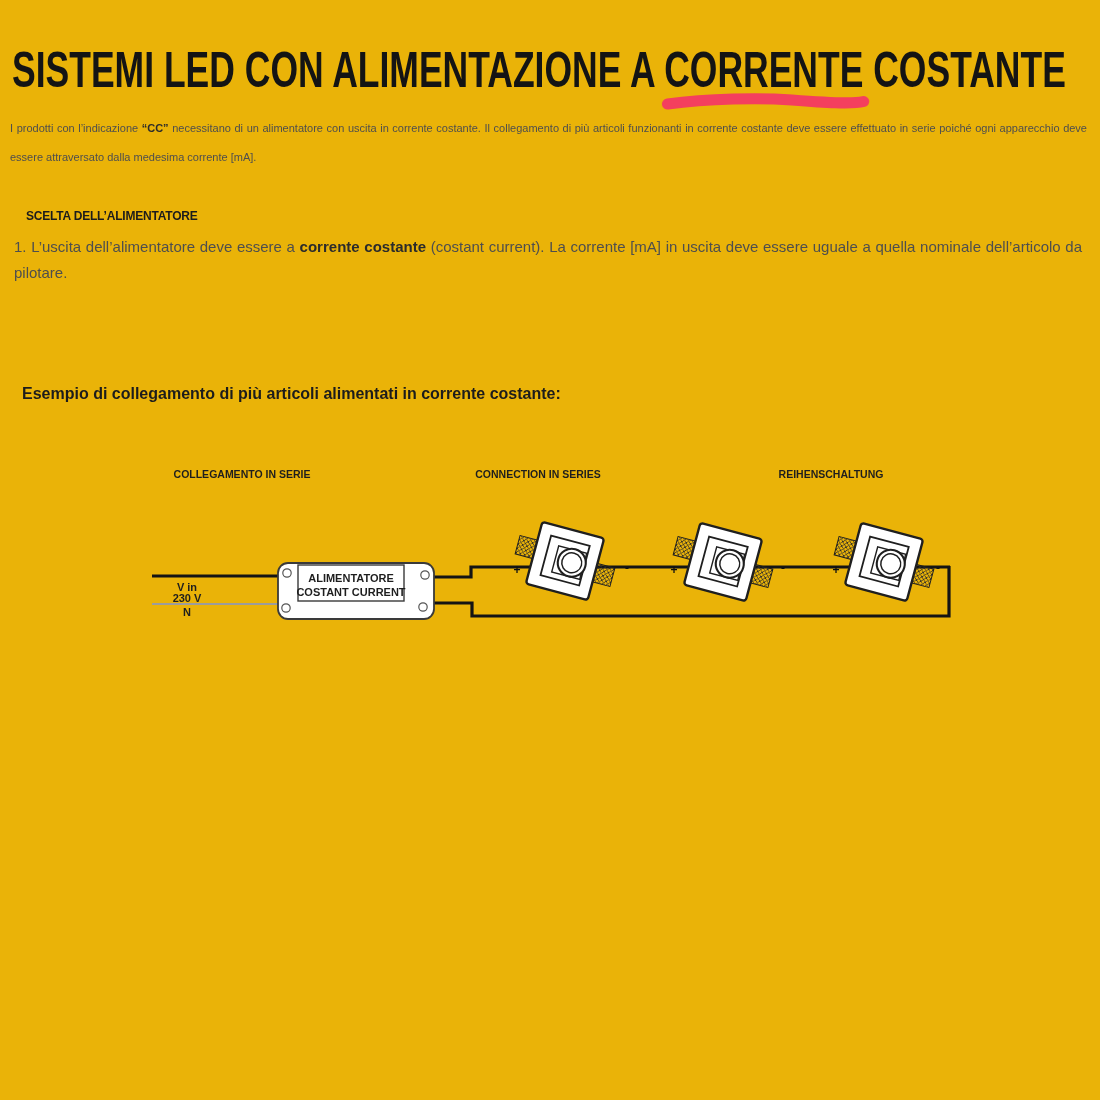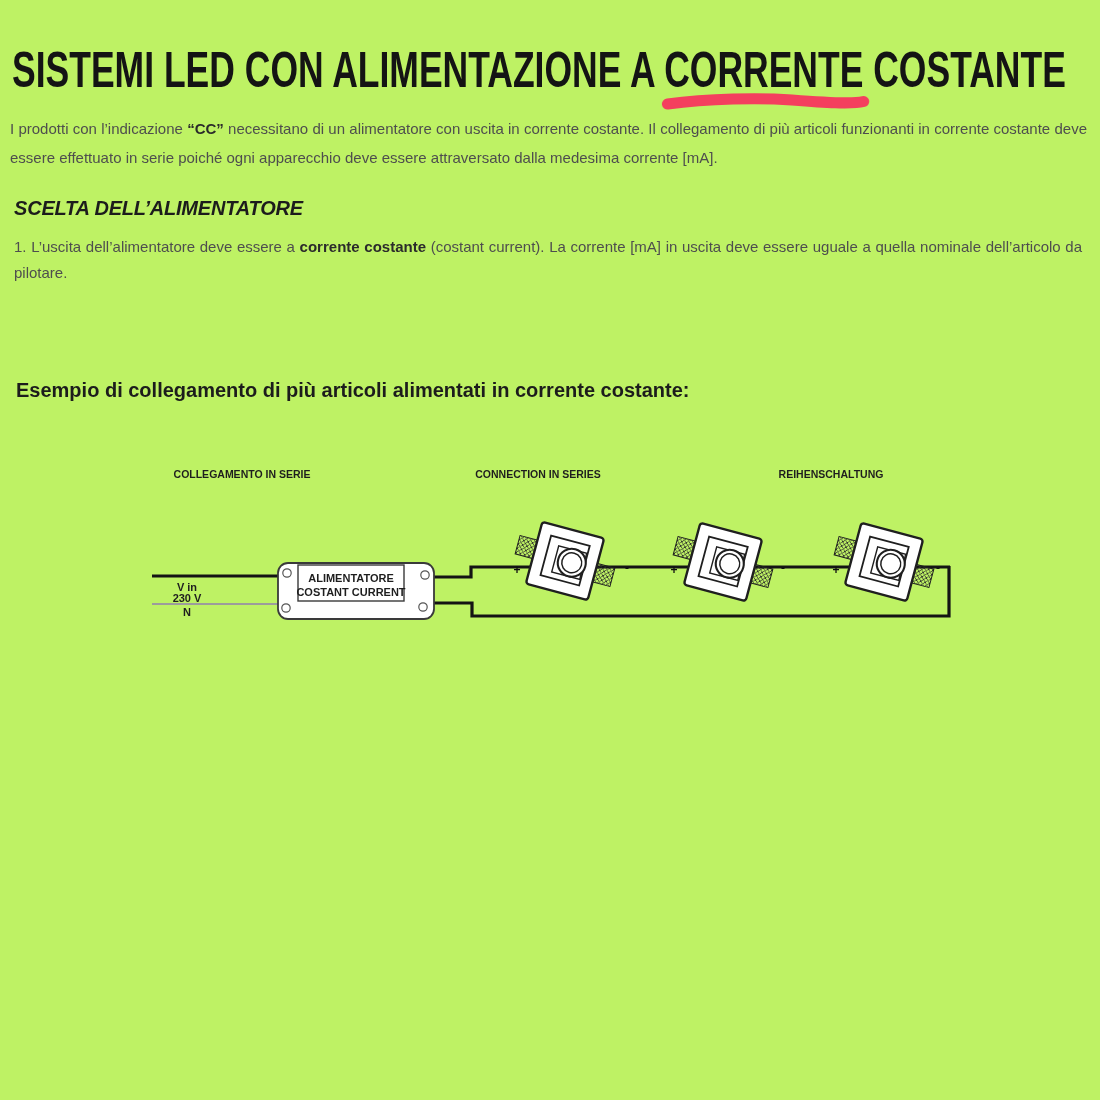--- a/index.html
+++ b/index.html
@@ -1,47 +1,47 @@
 <!DOCTYPE html>
 <html><head>
 <meta charset="utf-8">
 <style>
   html,body{margin:0;padding:0;background:#ffffff;}
   .page{
-    position:relative;width:1100px;height:1100px;background:#bef264;
+    position:relative;width:1100px;height:1100px;background:#eab308;
     font-family:"Liberation Sans",sans-serif;overflow:hidden;
   }
   
   .title{
     position:absolute;top:44px;left:12px;margin:0;
     font-size:50px;line-height:1.04;font-weight:700;color:#141414;
     white-space:nowrap;transform:scaleX(0.71);transform-origin:0 0;
     letter-spacing:0;
   }
   .mark{position:relative;display:inline-block;}
   .scribble{
     position:absolute;left:-6px;bottom:-14px;
     width:calc(100% + 16px);height:16px;overflow:visible;
   }
   .scribble path{stroke:#f43f5e;stroke-width:11;fill:none;stroke-linecap:round;}
   
   .intro{
     position:absolute;top:114px;left:10px;right:13px;margin:0;
-    font-size:15px;line-height:29px;color:#4e4e4e;text-align:justify;
+    font-size:11px;line-height:29px;color:#4e4e4e;text-align:justify;
   }
   .intro b,.list b{color:#2b2b2b;font-weight:700;}
   .section-heading{
-    position:absolute;top:193px;left:10px;margin:4px;
-    font-size:20px;font-weight:700;color:#1c1c1c;letter-spacing:-0.2px;font-style:italic;
+    position:absolute;top:193px;left:10px;margin:16px;
+    font-size:12px;font-weight:700;color:#1c1c1c;letter-spacing:-0.2px;
   }
   .list{position:absolute;top:230px;left:10px;right:14px;}
   .list p{margin:4px;font-size:15px;line-height:26px;color:#4e4e4e;text-align:justify;}
   .example-heading{
-    position:absolute;top:373px;left:10px;margin:6px;
-    font-size:20px;font-weight:700;color:#1c1c1c;text-align:center;
+    position:absolute;top:373px;left:10px;margin:12px;
+    font-size:16px;font-weight:700;color:#1c1c1c;text-align:center;
   }
   
   .diagram{position:absolute;top:444px;left:0;}
   .dlabel{font-size:10.5px;font-weight:700;fill:#1e1e1e;font-family:"Liberation Sans",sans-serif;}
   .wlabel{font-size:11px;font-weight:700;fill:#1e1e1e;font-family:"Liberation Sans",sans-serif;}
   .drvlabel{font-size:11px;font-weight:700;fill:#1e1e1e;font-family:"Liberation Sans",sans-serif;}
   .pol{font-size:12px;font-weight:700;fill:#111;font-family:"Liberation Sans",sans-serif;}
   .wire{stroke:#141414;stroke-width:3.2;fill:none;}
   .nwire{stroke:#9c9c9c;stroke-width:2.2;fill:none;}
   .drv{fill:#ffffff;stroke:#3a3a3a;stroke-width:1.8;}

